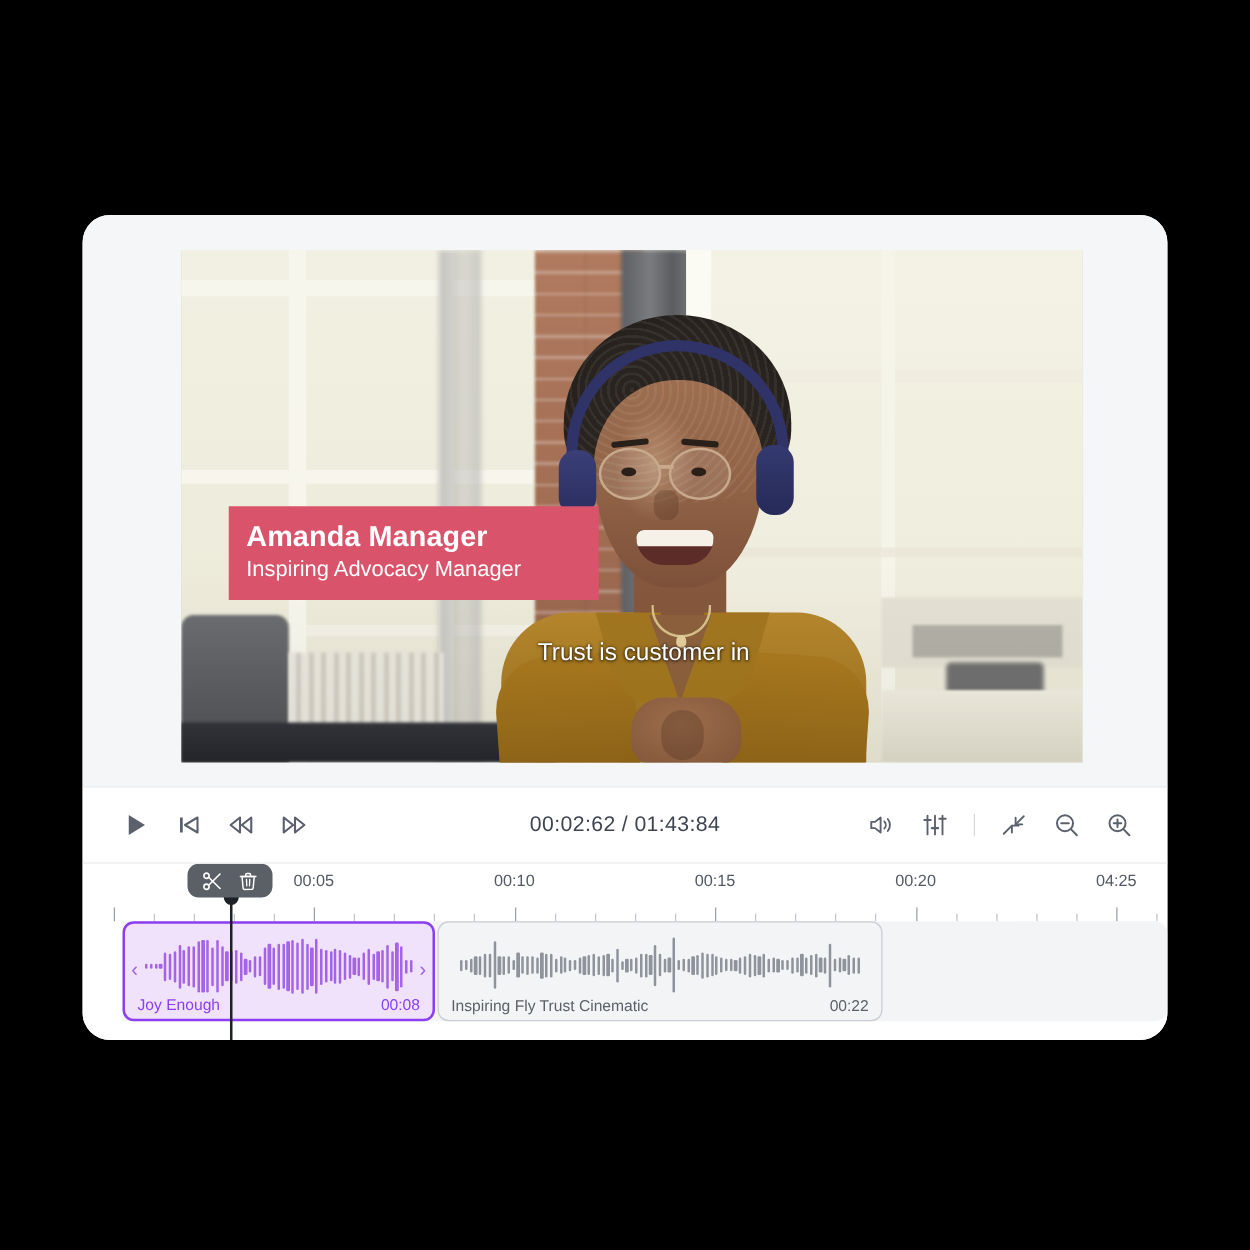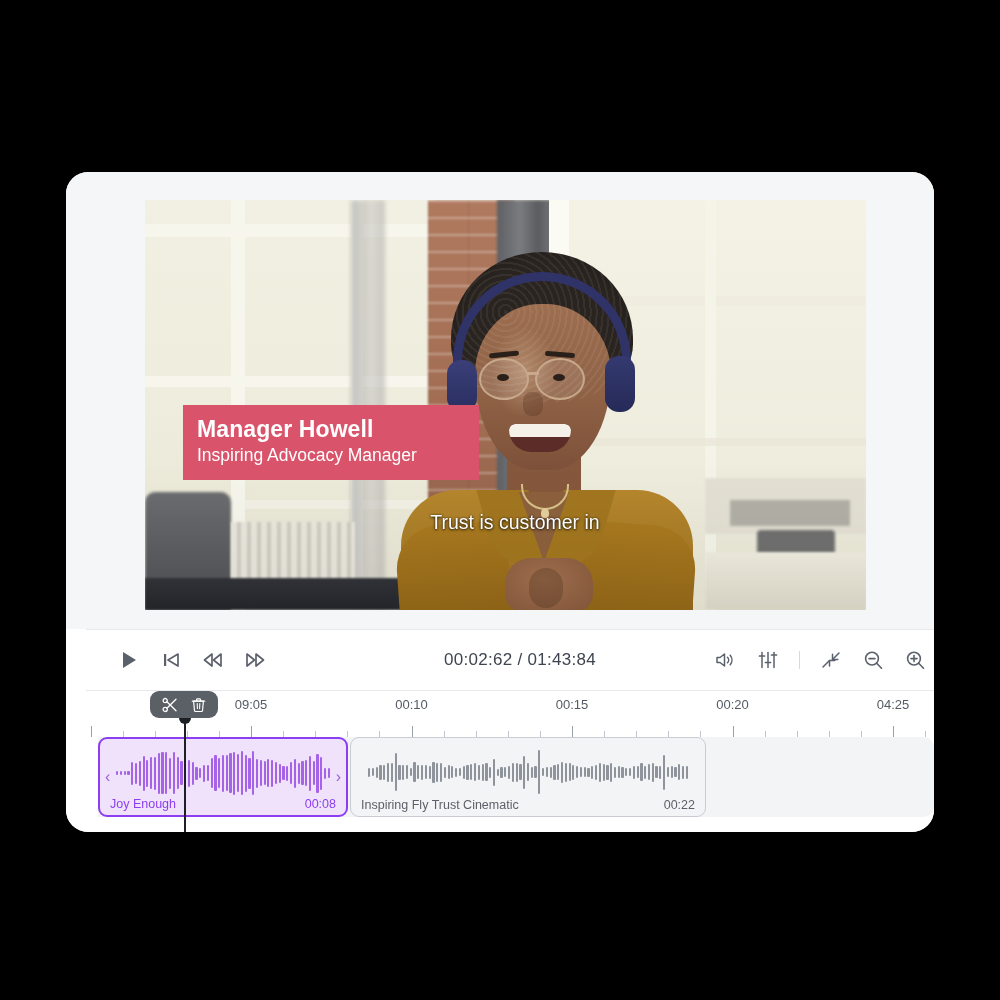--- a/index.html
+++ b/index.html
@@ -296,21 +296,20 @@
     position: absolute;
     left: 0;
     top: 457px;
     width: 868px;
     height: 62px;
     border-top: 1px solid #e8e9ec;
     border-bottom: 1px solid #e8e9ec;
     display: flex;
     align-items: center;
     background: #ffffff;
-    margin-left: 20px;
   }
   .ctrl-left {
     display: flex; align-items: center; gap: 16px;
     padding-left: 30px;
   }
   .ctrl-center {
     position: absolute; left: 0; right: 0; text-align: center;
     font-size: 17px; color: #3f4550; letter-spacing: .3px;
     pointer-events: none;
   }
@@ -472,21 +471,21 @@
             <div class="headphone-band"></div>
             <div class="cup-l"></div>
             <div class="cup-r"></div>
             <div class="hands"></div>
             <div class="hand-line"></div>
           </div>
           <div class="soft-bottom"></div>
         </div>
 
         <div class="lower-third">
-          <div class="lt-name">Manager Howell</div>
+          <div class="lt-name">Amanda Manager</div>
           <div class="lt-role">Inspiring Advocacy Manager</div>
         </div>
 
         <div class="subtitle">
           <div>Trust is customer in</div>
         </div>
 
       </div>
     </div>
 
@@ -587,21 +586,21 @@
           <div class="tick minor" style="left: 570px;"></div>
           <div class="tick minor" style="left: 602px;"></div>
           <div class="tick minor" style="left: 634px;"></div>
           <div class="tick major" style="left: 667px;"></div>
           <div class="tick minor" style="left: 699px;"></div>
           <div class="tick minor" style="left: 731px;"></div>
           <div class="tick minor" style="left: 763px;"></div>
           <div class="tick minor" style="left: 795px;"></div>
           <div class="tick major" style="left: 827px;"></div>
           <div class="tick minor" style="left: 859px;"></div>
-          <div class="ruler-label" style="left: 185px;">09:05</div>
+          <div class="ruler-label" style="left: 185px;">00:05</div>
           <div class="ruler-label" style="left: 345.5px;">00:10</div>
           <div class="ruler-label" style="left: 506px;">00:15</div>
           <div class="ruler-label" style="left: 666.5px;">00:20</div>
           <div class="ruler-label" style="left: 827px;">04:25</div>
         </div>
       <div class="track" id="track">
           <div class="clip selected" style="left: 0px; width: 250px;">
             <div class="wave">
               <div class="wbar" style="height: 4px;"></div>
               <div class="wbar" style="height: 4px;"></div>

